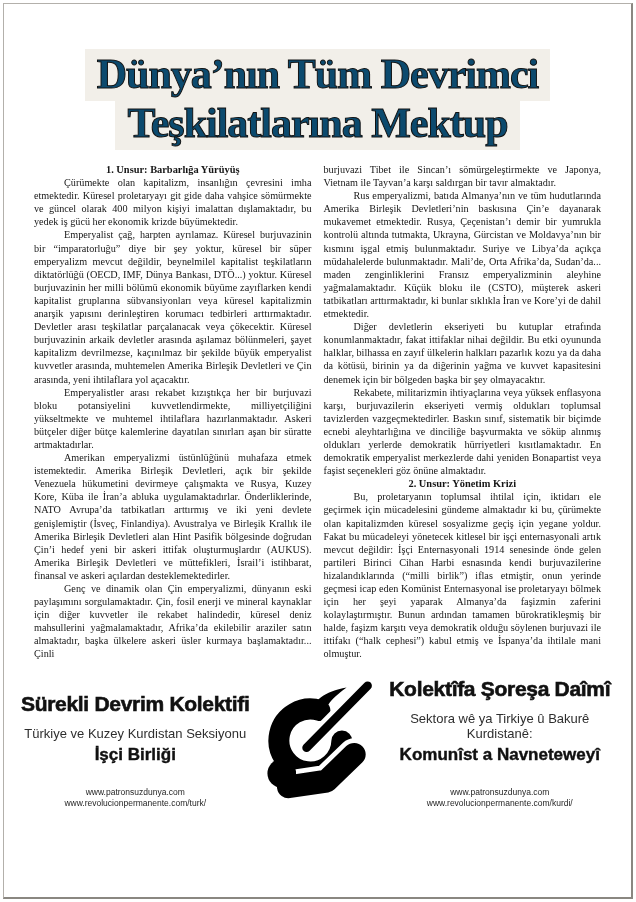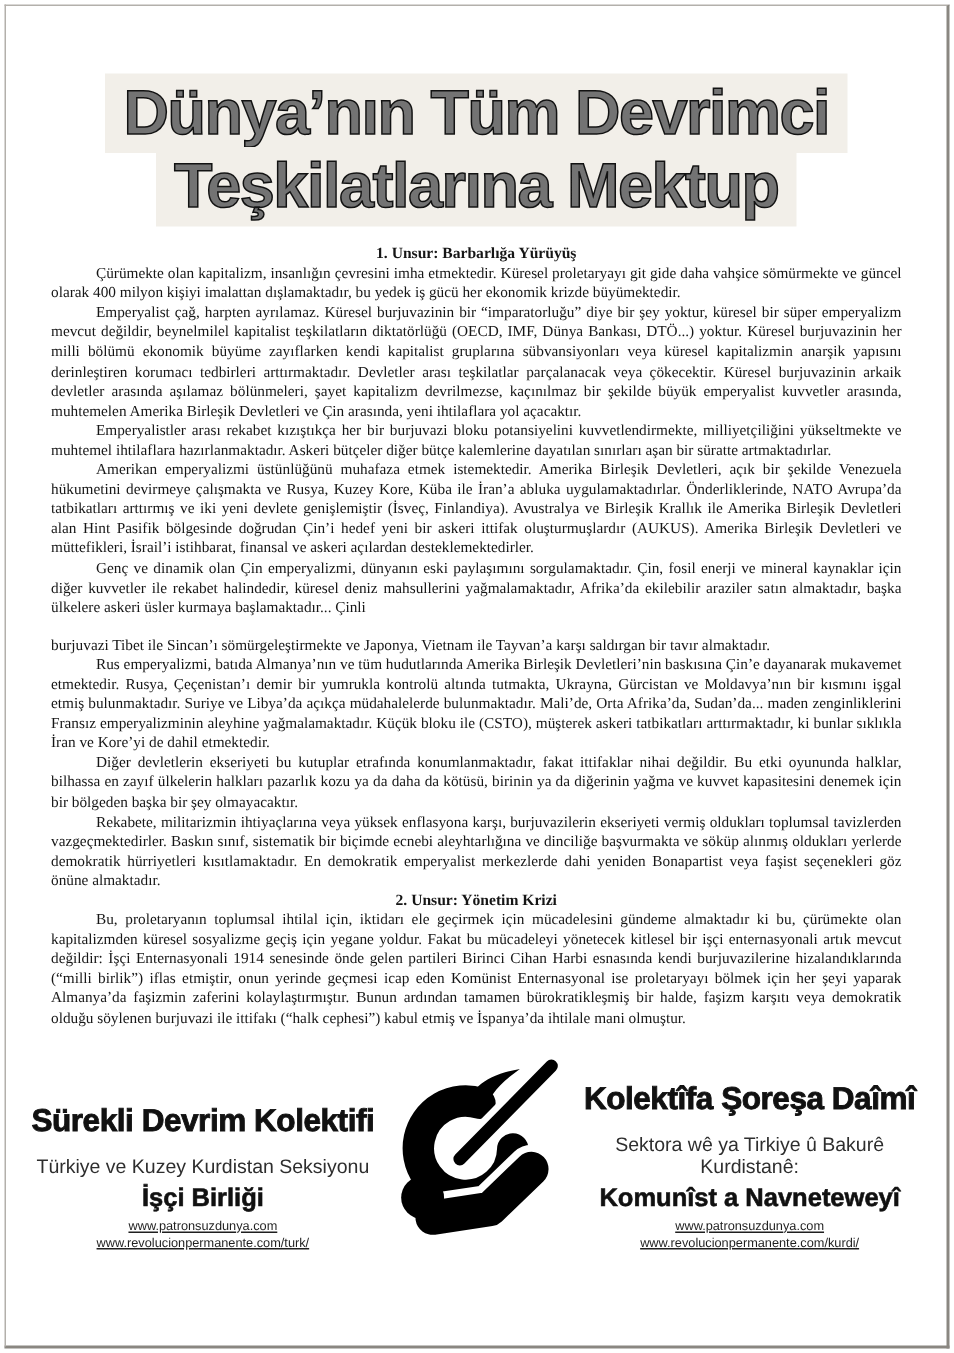--- a/index.html
+++ b/index.html
@@ -20,39 +20,38 @@
     border-right:2px solid var(--frame-dark);
     border-bottom:2px solid var(--frame-dark);
     font-family:"Liberation Serif", serif;
     color:var(--ink);
     overflow:hidden;
   }
   
   .masthead{
     margin-top:46px;
     text-align:center;
-    font-family:Liberation Sans, sans-serif;
+    font-family:Liberation Serif, serif;
     font-weight:bold;
     font-size:42px;
     line-height:49px;
     letter-spacing:-1px;
-    color:#737373;
+    color:#0c4a6e;
     -webkit-text-stroke:1px #121212;
   }
   .masthead .hl{
     background:var(--title-highlight);
     padding:2px 12px 4px 12px;
   }
   
   .cols{
     display:flex;
     gap:12px;
     padding:0 30px;
     margin-top:15px;
-    flex-direction:column;
   }
   .col{
     flex:1;
     font-size:10.2px;
     line-height:13.1px;
     text-align:justify;
     color:#161616;
   }
   .col p{margin:0;text-indent:30px;}
   .col p.cont{text-indent:0;}
@@ -80,21 +79,21 @@
     -webkit-text-stroke:0.6px #111;
   }
   .f-section{font-size:13px;color:#2e2e2e;margin-top:10px;}
   .f-org{
     font-size:17px;
     font-weight:bold;
     line-height:19px;
     margin-top:4px;
     -webkit-text-stroke:0.4px #111;
   }
-  .f-urls{font-size:8.5px;line-height:11px;margin-top:4px;color:#1f1f1f;text-decoration:underline;}
+  .f-urls{font-size:8.5px;line-height:11px;margin-top:23px;color:#1f1f1f;}
   .f-logo{flex:0 0 126px;width:126px;display:flex;justify-content:center;}
   .f-logo svg{width:124px;height:136px;display:block;}
 </style>
 </head>
 <body>
 
 <div class="page">
 
   <div class="masthead">
     <div><span class="hl">Dünya’nın Tüm Devrimci</span></div>

